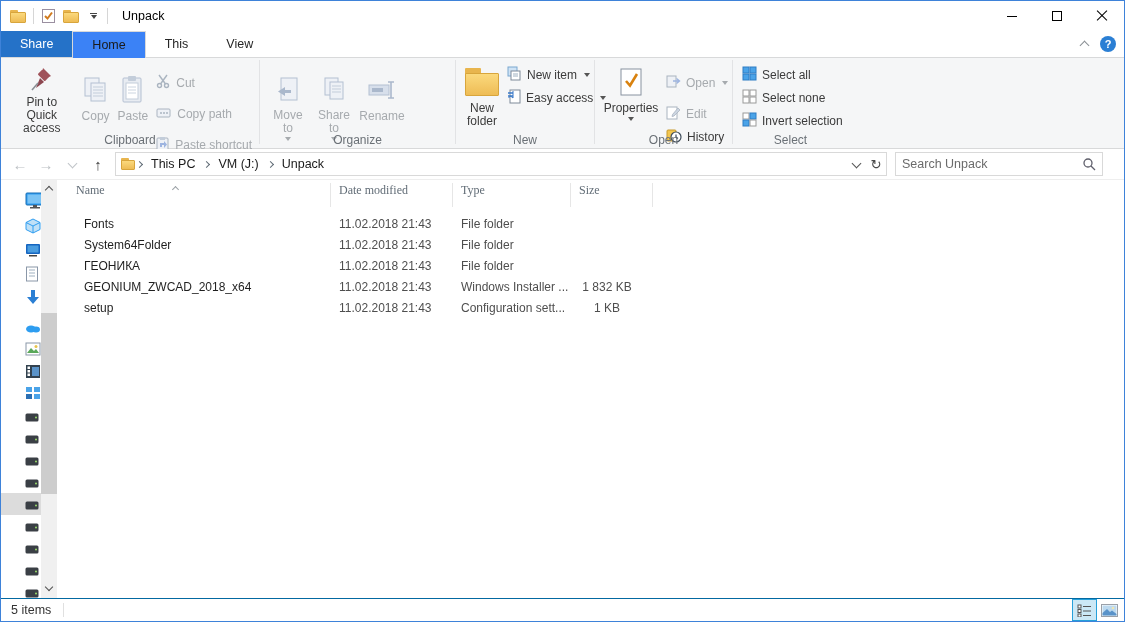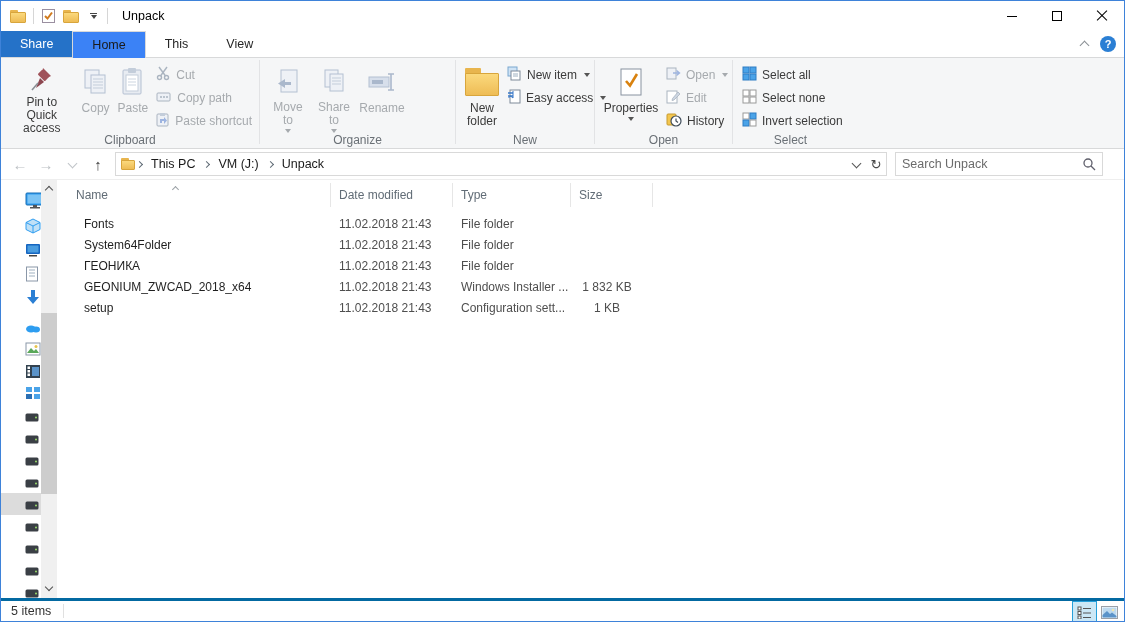--- a/index.html
+++ b/index.html
@@ -44,21 +44,21 @@
 
   
   .ribbon { position:absolute; left:0; top:57px; right:0; height:91px; background:#f5f6f7; border-bottom:1px solid #d8d9da; display:flex; }
   .rgroup { position:relative; height:100%; display:flex; align-items:flex-start; padding:3px 3px 16px 5px; }
   .rgroup-label { position:absolute; bottom:1px; left:0; right:0; text-align:center; font-size:12px; color:#6a7076; }
   .rsep { width:1px; height:84px; background:#e2e3e5; margin-top:2px; }
   .bigbtn { height:72px; display:flex; flex-direction:column; align-items:center; padding:4px 4px 0; text-align:center; color:#3b3b3b; line-height:13px; }
   .bigbtn .ic { height:34px; display:flex; align-items:center; justify-content:center; margin-bottom:3px; }
   .smallcol { display:flex; flex-direction:column; justify-content:flex-start; gap:1px; padding-top:3px; }
   .smallbtn { display:flex; align-items:center; gap:5px; height:22px; padding:0 4px; color:#3b3b3b; white-space:nowrap; }
-  .disabled { color:#a6aaae !important; }
+  .disabled { color:#a6aaae !important;margin-top:8px; }
   .caret { display:inline-block; width:0; height:0; border-left:3px solid transparent; border-right:3px solid transparent; border-top:4px solid currentColor; margin-left:2px; vertical-align:middle; }
   .caret.block { margin:2px 0 0 0; }
 
   
   .addressbar { position:absolute; left:0; top:148px; right:0; height:31px; background:#fff; border-bottom:1px solid #eeeeee; display:flex; align-items:center; }
   .nav-btn { width:26px; height:24px; display:flex; align-items:center; justify-content:center; font-size:15px; }
   .nav-btn.dis { color:#bcc0c4; }
   .nav-btn.en { color:#3f3f3f; }
   .addressbox { height:24px; flex:0 0 772px; margin-left:4px; border:1px solid #d9d9d9; background:#fff; display:flex; align-items:center; padding-left:5px; }
   .crumb { padding:0 7px; font-size:12.5px; color:#1a1a1a; height:100%; display:flex; align-items:center; }
@@ -75,36 +75,36 @@
   .side-item { position:absolute; left:24px; width:18px; height:18px; }
   .side-high { position:absolute; left:0; width:40px; height:22px; background:#dcdcdc; }
   .sscroll { position:absolute; left:40px; top:0; width:16px; bottom:0; background:#f0f0f0; }
   .sscroll .sbtn { position:absolute; left:0; width:16px; height:17px; display:flex; align-items:center; justify-content:center; }
   .sscroll .chev { width:6px; height:6px; border-width:1.5px; border-color:#505050; }
   .sthumb { position:absolute; left:0; width:16px; background:#cdcdcd; }
 
   
   .filearea { position:absolute; left:56px; right:0; top:0; bottom:0; }
   .cols { position:absolute; left:0; right:0; top:3px; height:24px; display:flex; color:#616c76; }
-  .colcell { display:flex; align-items:center; border-right:1px solid #e6e6e6; padding-left:8px; position:relative; }
+  .colcell { display:flex; align-items:flex-start; border-right:1px solid #e6e6e6; padding-left:8px; position:relative;font-family:Liberation Serif, serif; }
   .c-name { width:274px; padding-left:19px; }
   .c-date { width:122px; } .c-type { width:118px; } .c-size { width:82px; }
   .sortmark { position:absolute; left:116px; top:-2px; }
   .sortmark .chev { width:5px; height:5px; border-width:1.2px; border-color:#9aa0a6; }
   .rows { position:absolute; left:0; right:0; top:33px; }
   .frow { display:flex; align-items:center; height:21px; }
   .cell { overflow:hidden; white-space:nowrap; }
   .cell.icon { width:22px; padding-left:22px; display:flex; align-items:center; }
   .cell.name { width:252px; color:#1f1f1f; padding-left:5px; }
   .cell.date { width:122px; color:#4e4e4e; padding-left:8px; }
   .cell.type { width:118px; color:#4e4e4e; padding-left:8px; }
   .cell.size { width:82px; color:#4e4e4e; text-align:center; padding-right:10px; }
 
   
-  .statusbar { position:absolute; left:0; bottom:0; right:0; height:23px; border-top:3px solid #0369a1; background:#fff; display:flex; align-items:center; }
+  .statusbar { position:absolute; left:0; bottom:0; right:0; height:23px; border-top:1px solid #0369a1; background:#fff; display:flex; align-items:center; }
   .status-text { padding-left:10px; color:#333; font-size:12.5px; }
   .status-div { width:1px; height:14px; background:#e0e0e0; margin-left:12px; }
   .viewbtns { position:absolute; right:2px; top:0; height:22px; display:flex; }
   .viewbtn { width:25px; height:22px; display:flex; align-items:center; justify-content:center; border:1px solid transparent; }
   .viewbtn.sel { background:#cbe8f6; border-color:#26a0da; }
 </style>
 </head>
 <body>
 
 <div class="window">

